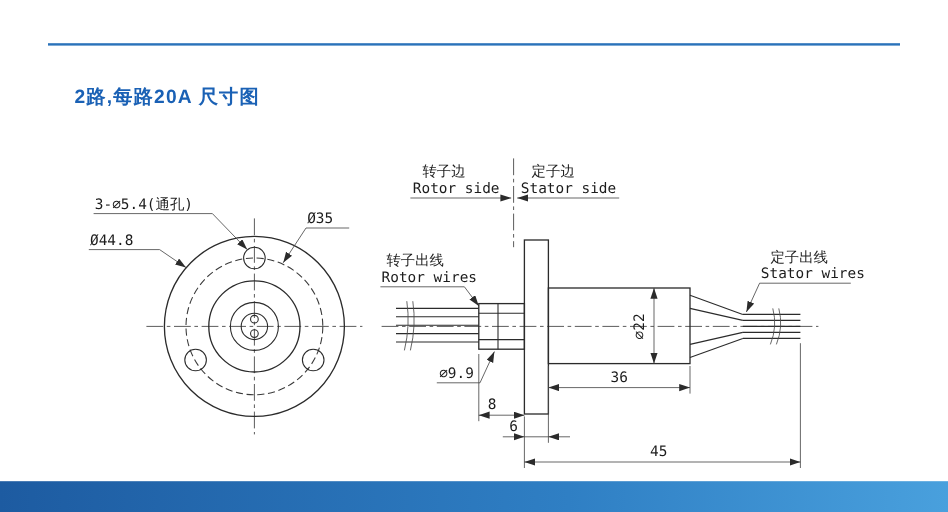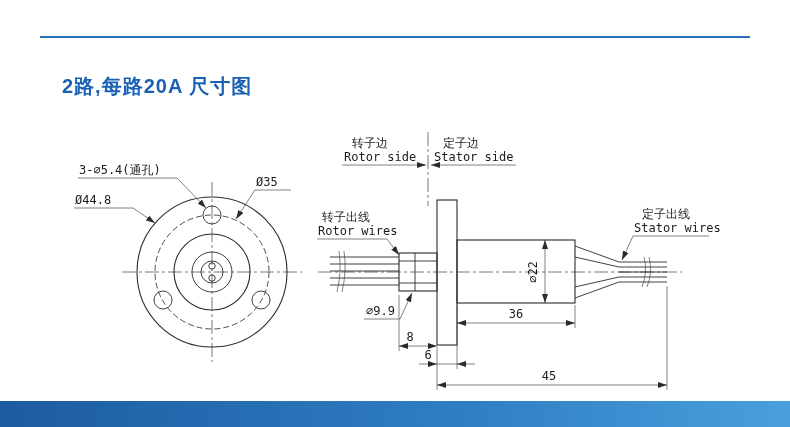--- a/index.html
+++ b/index.html
@@ -1,21 +1,21 @@
 <!DOCTYPE html>
 <html><head>
 <meta charset="utf-8">
 <style>
   html,body{margin:0;padding:0;}
   body{
     width:790px;height:427px;position:relative;background:#ffffff;
     font-family:"Liberation Sans", sans-serif;overflow:hidden;
   }
   .top-rule{position:absolute;top:36px;left:40px;width:710px;height:2px;background:#2a72ba;}
-  .title{position:absolute;top:60px;left:62px;font-size:20px;font-weight:bold;color:#1a61b5;letter-spacing:1px;}
+  .title{position:absolute;top:60px;left:62px;font-size:16px;font-weight:bold;color:#1a61b5;letter-spacing:1px;}
   .footer-bar{position:absolute;bottom:0;left:0;width:790px;height:26px;
     background:linear-gradient(90deg,#1d5ba1 0%,#2f7fc4 60%,#49a0dd 100%);}
   svg.drawing{position:absolute;top:0;left:0;}
   svg text{font-family:"DejaVu Sans Mono", monospace;font-size:12px;fill:#1c1c1c;}
   .ln{stroke:#2b2b2b;stroke-width:1.1;fill:none;}
   .ln2{stroke:#2b2b2b;stroke-width:0.9;fill:none;}
   .thin{stroke:#4a4a4a;stroke-width:0.7;fill:none;}
   .cl{stroke:#555;stroke-width:0.8;fill:none;stroke-dasharray:14 3 3 3;}
   .dash{stroke:#3a3a3a;stroke-width:0.9;fill:none;stroke-dasharray:6 3;}
 </style>

